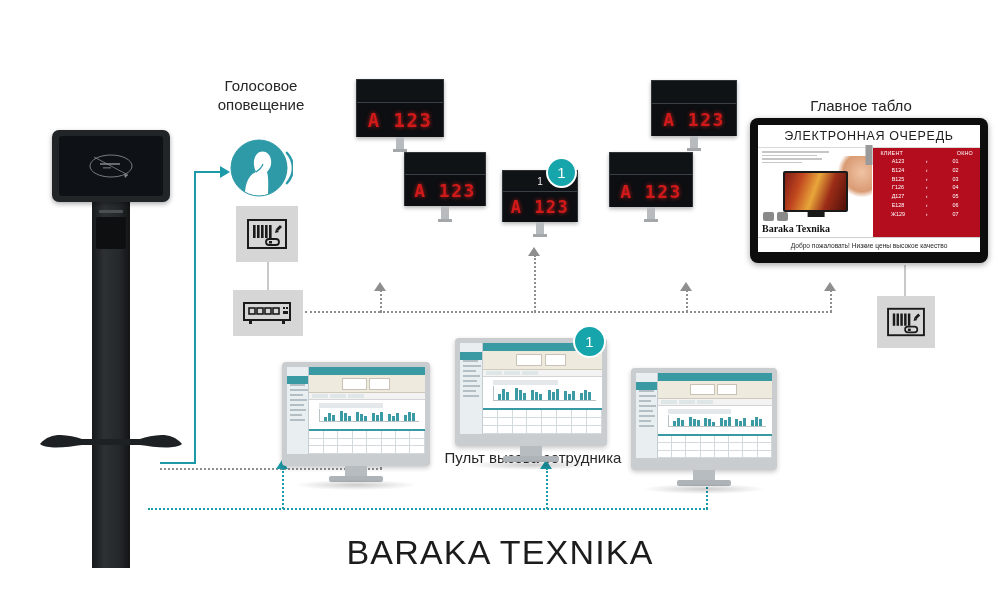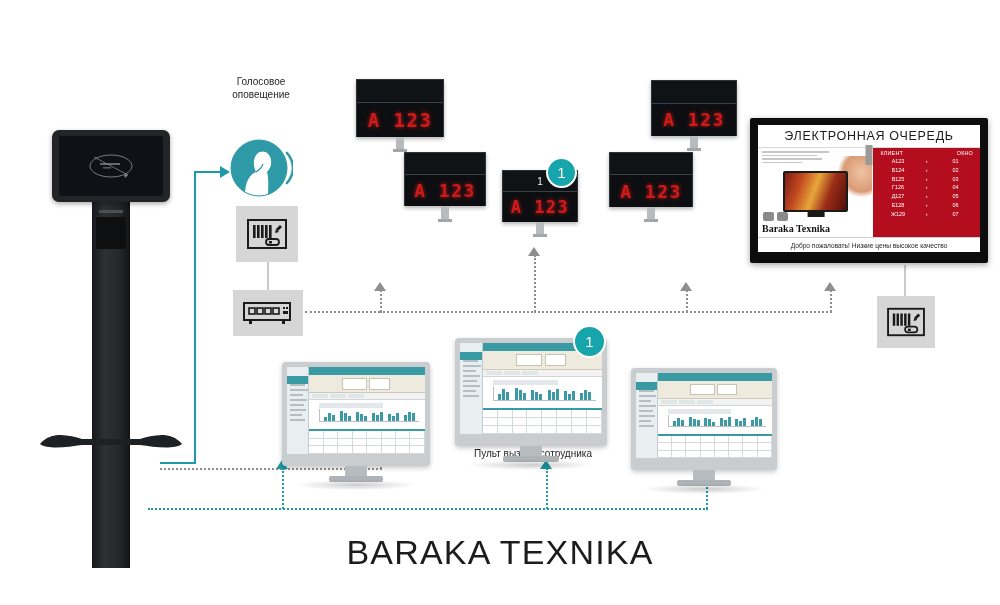--- a/index.html
+++ b/index.html
@@ -36,21 +36,21 @@
     left: 0;
     top: 533px;
     width: 1000px;
     text-align: center;
     font-size: 34px;
     color: #1c1c1c;
     letter-spacing: 1.2px;
   }
   .cap {
     position: absolute;
-    font-size: 10px;
+    font-size: 15px;
     color: #262626;
     text-align: center;
     line-height: 1.28;
     white-space: pre-line;
   }
   .cap-voice { left: 198px; top: 76px; width: 126px; }
   .cap-main  { left: 788px; top: 96px; width: 146px; }
   .cap-emp   { left: 444px; top: 255px; width: 180px; }
   .cap-pult  { left: 420px; top: 448px; width: 226px; }
 
@@ -224,21 +224,21 @@
     font-size: 15px;
     border: 2px solid #ffffff;
     box-sizing: border-box;
   }
 
   
   .tv {
     position: absolute; left: 750px; top: 118px;
     width: 238px; height: 145px;
     background: #0d0d0d;
-    border-radius: 2px;
+    border-radius: 8px;
     box-shadow: 0 2px 6px rgba(0,0,0,.35);
     padding: 7px 8px 11px 8px;
     box-sizing: border-box;
   }
   .tv-scr {
     position: relative;
     width: 100%; height: 100%;
     background: #ffffff;
     overflow: hidden;
     display: flex;
@@ -461,20 +461,21 @@
   }
 </style>
 </head>
 <body>
 
 <div id="stage">
 
 
   <div class="cap cap-voice">Голосовое
 оповещение</div>
+  <div class="cap cap-main">Главное табло</div>
   <div class="cap cap-pult">Пульт вызова сотрудника</div>
 
   <div class="teal-line" style="left:160px; top:462px; width:36px; height:2px;"></div>
   <div class="teal-line" style="left:194px; top:172px; width:2px; height:292px;"></div>
   <div class="teal-line" style="left:194px; top:171px; width:28px; height:2px;"></div>
   <div class="arr-right-teal" style="left:220px; top:166px;"></div>
 
   <div class="voice-icon">
     <svg viewBox="0 0 64 64" width="64" height="64">
       <defs>

